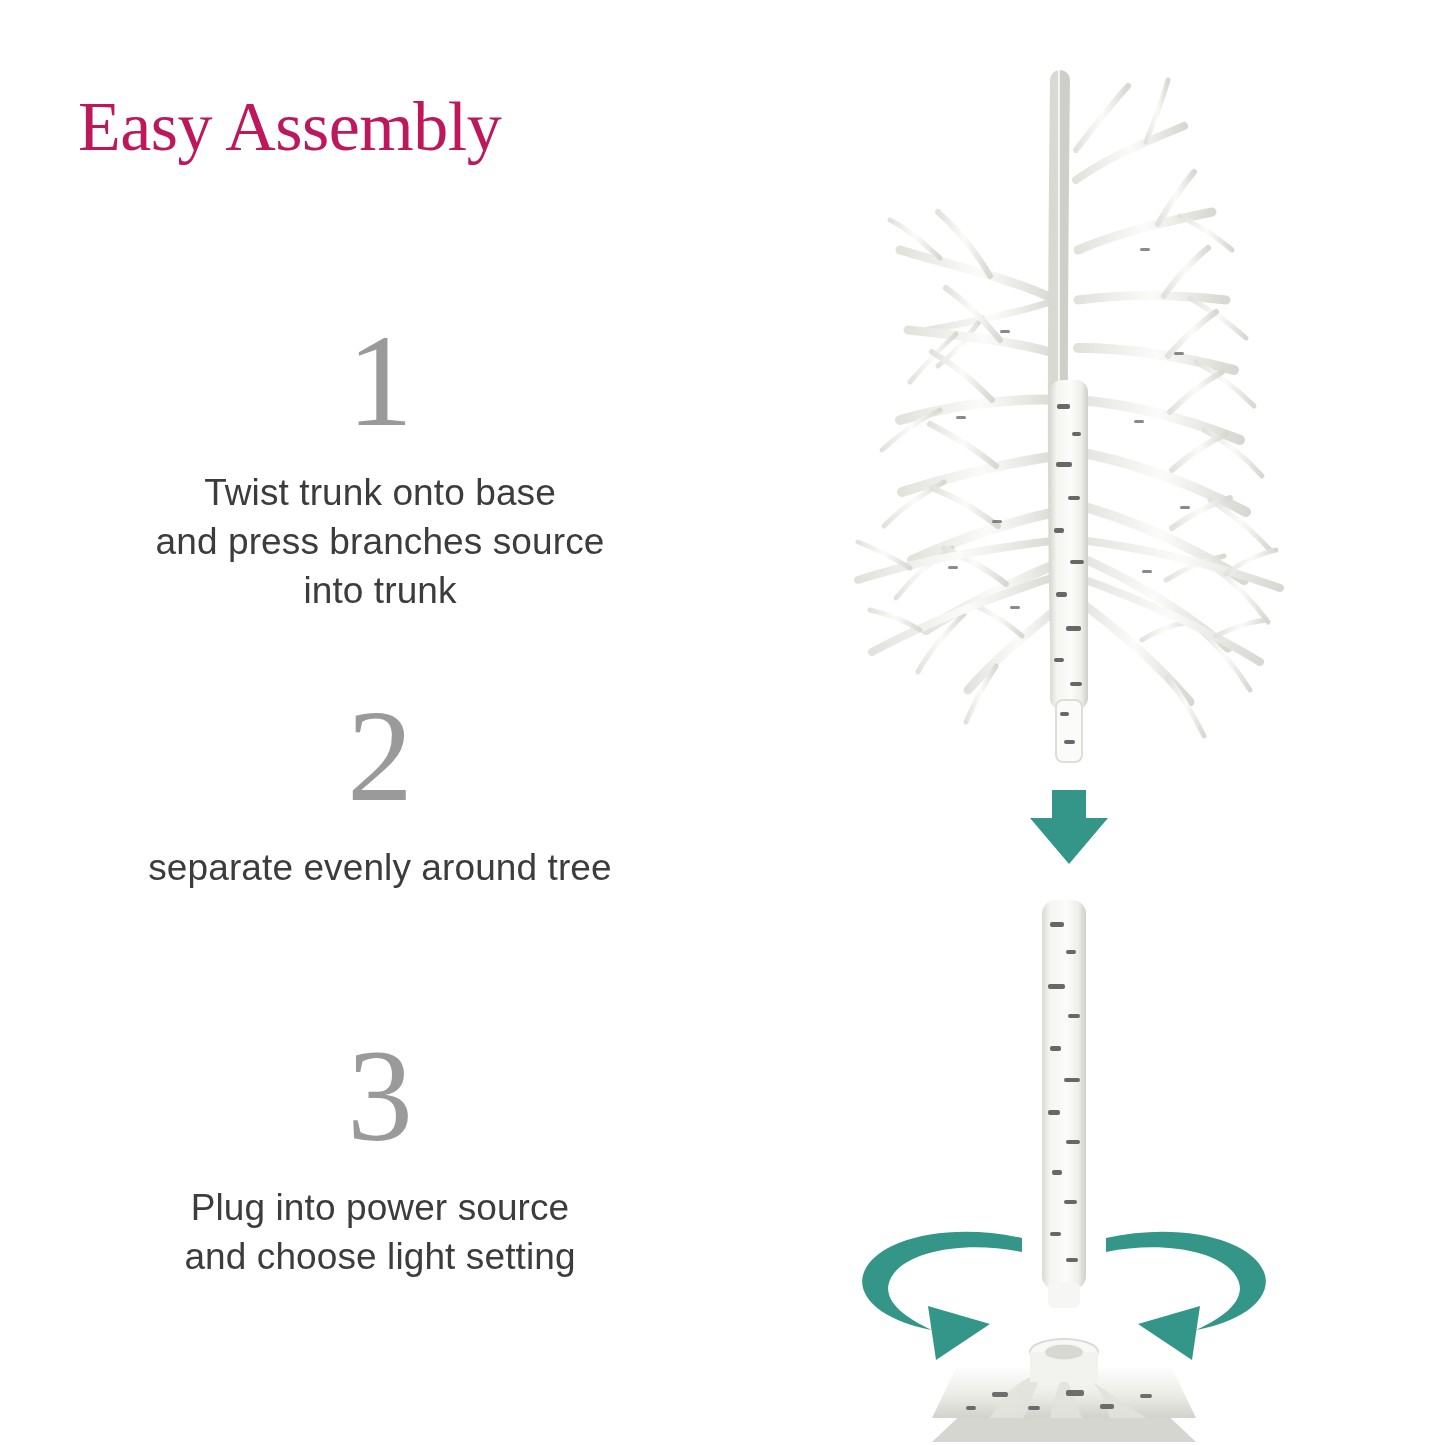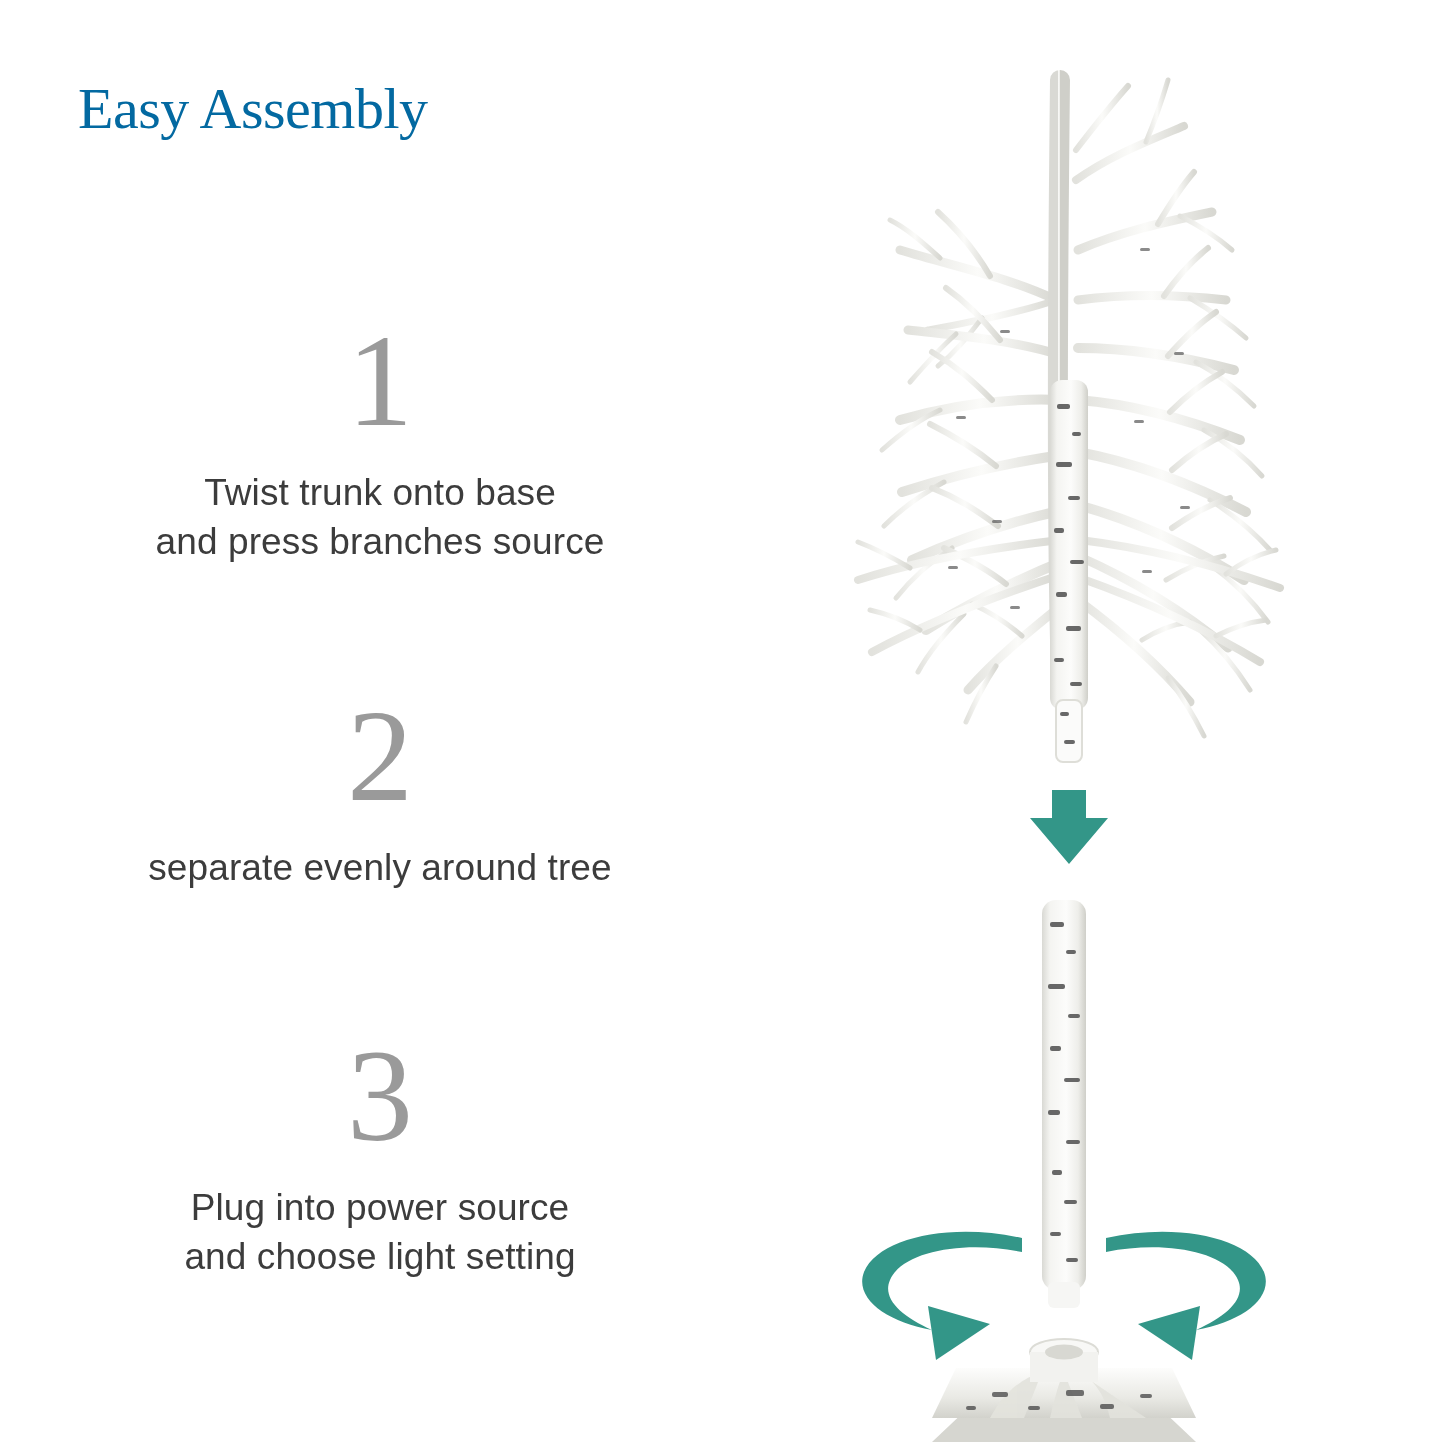--- a/index.html
+++ b/index.html
@@ -26,25 +26,25 @@
     position: absolute;
     left: 0;
     top: 0;
     width: 760px;
     height: 1445px;
   }
 
   .title {
     position: absolute;
     left: 78px;
-    top: 80px;
+    top: 92px;
     font-family: "Liberation Serif", serif;
-    font-size: 58px;
+    font-size: 70px;
     line-height: 1;
-    color: #0369a1;
+    color: #be185d;
     font-weight: 400;
     letter-spacing: -0.5px;
     white-space: nowrap;
   }
 
   .step {
     position: absolute;
     width: 760px;
     text-align: center;
   }
@@ -94,20 +94,21 @@
 
   <div class="left-col">
 
     <div class="title">Easy Assembly</div>
 
     <div class="step" id="step-1">
       <div class="step-num">1</div>
       <div class="step-text">
         <div>Twist trunk onto base</div>
         <div>and press branches source</div>
+        <div>into trunk</div>
       </div>
     </div>
 
     <div class="step" id="step-2">
       <div class="step-num">2</div>
       <div class="step-text">
         <div>separate evenly around tree</div>
       </div>
     </div>
 

